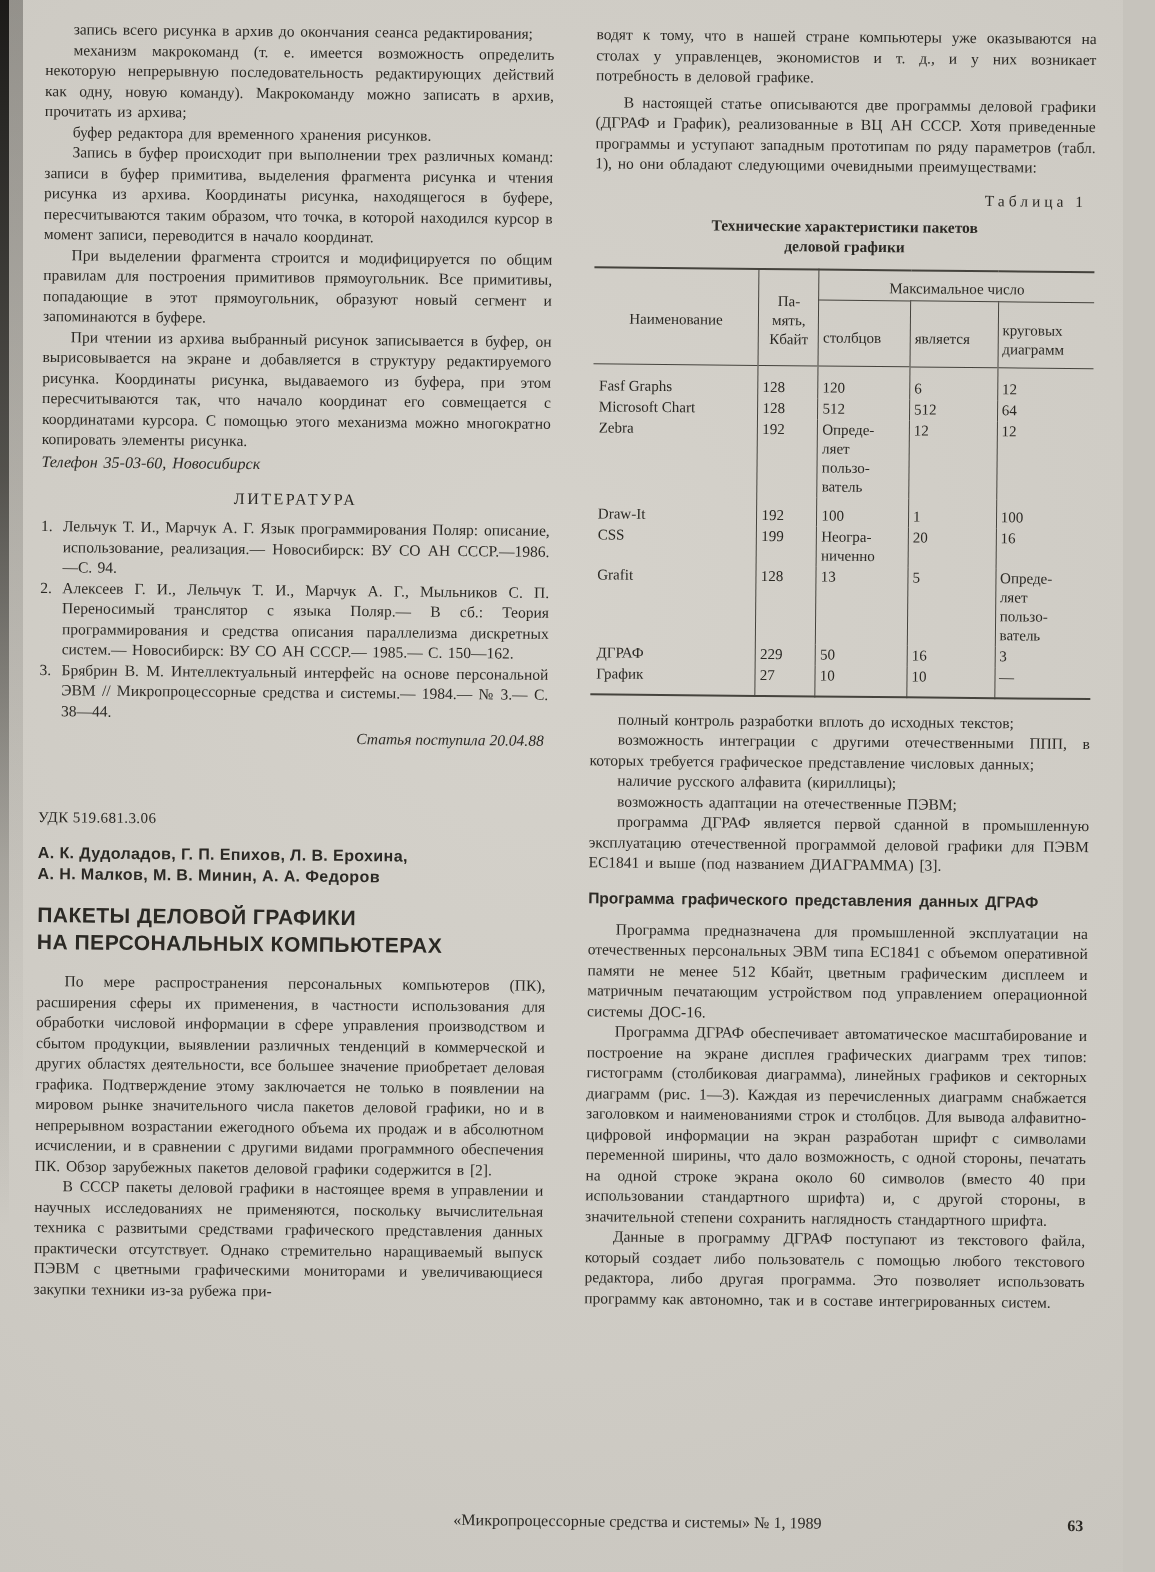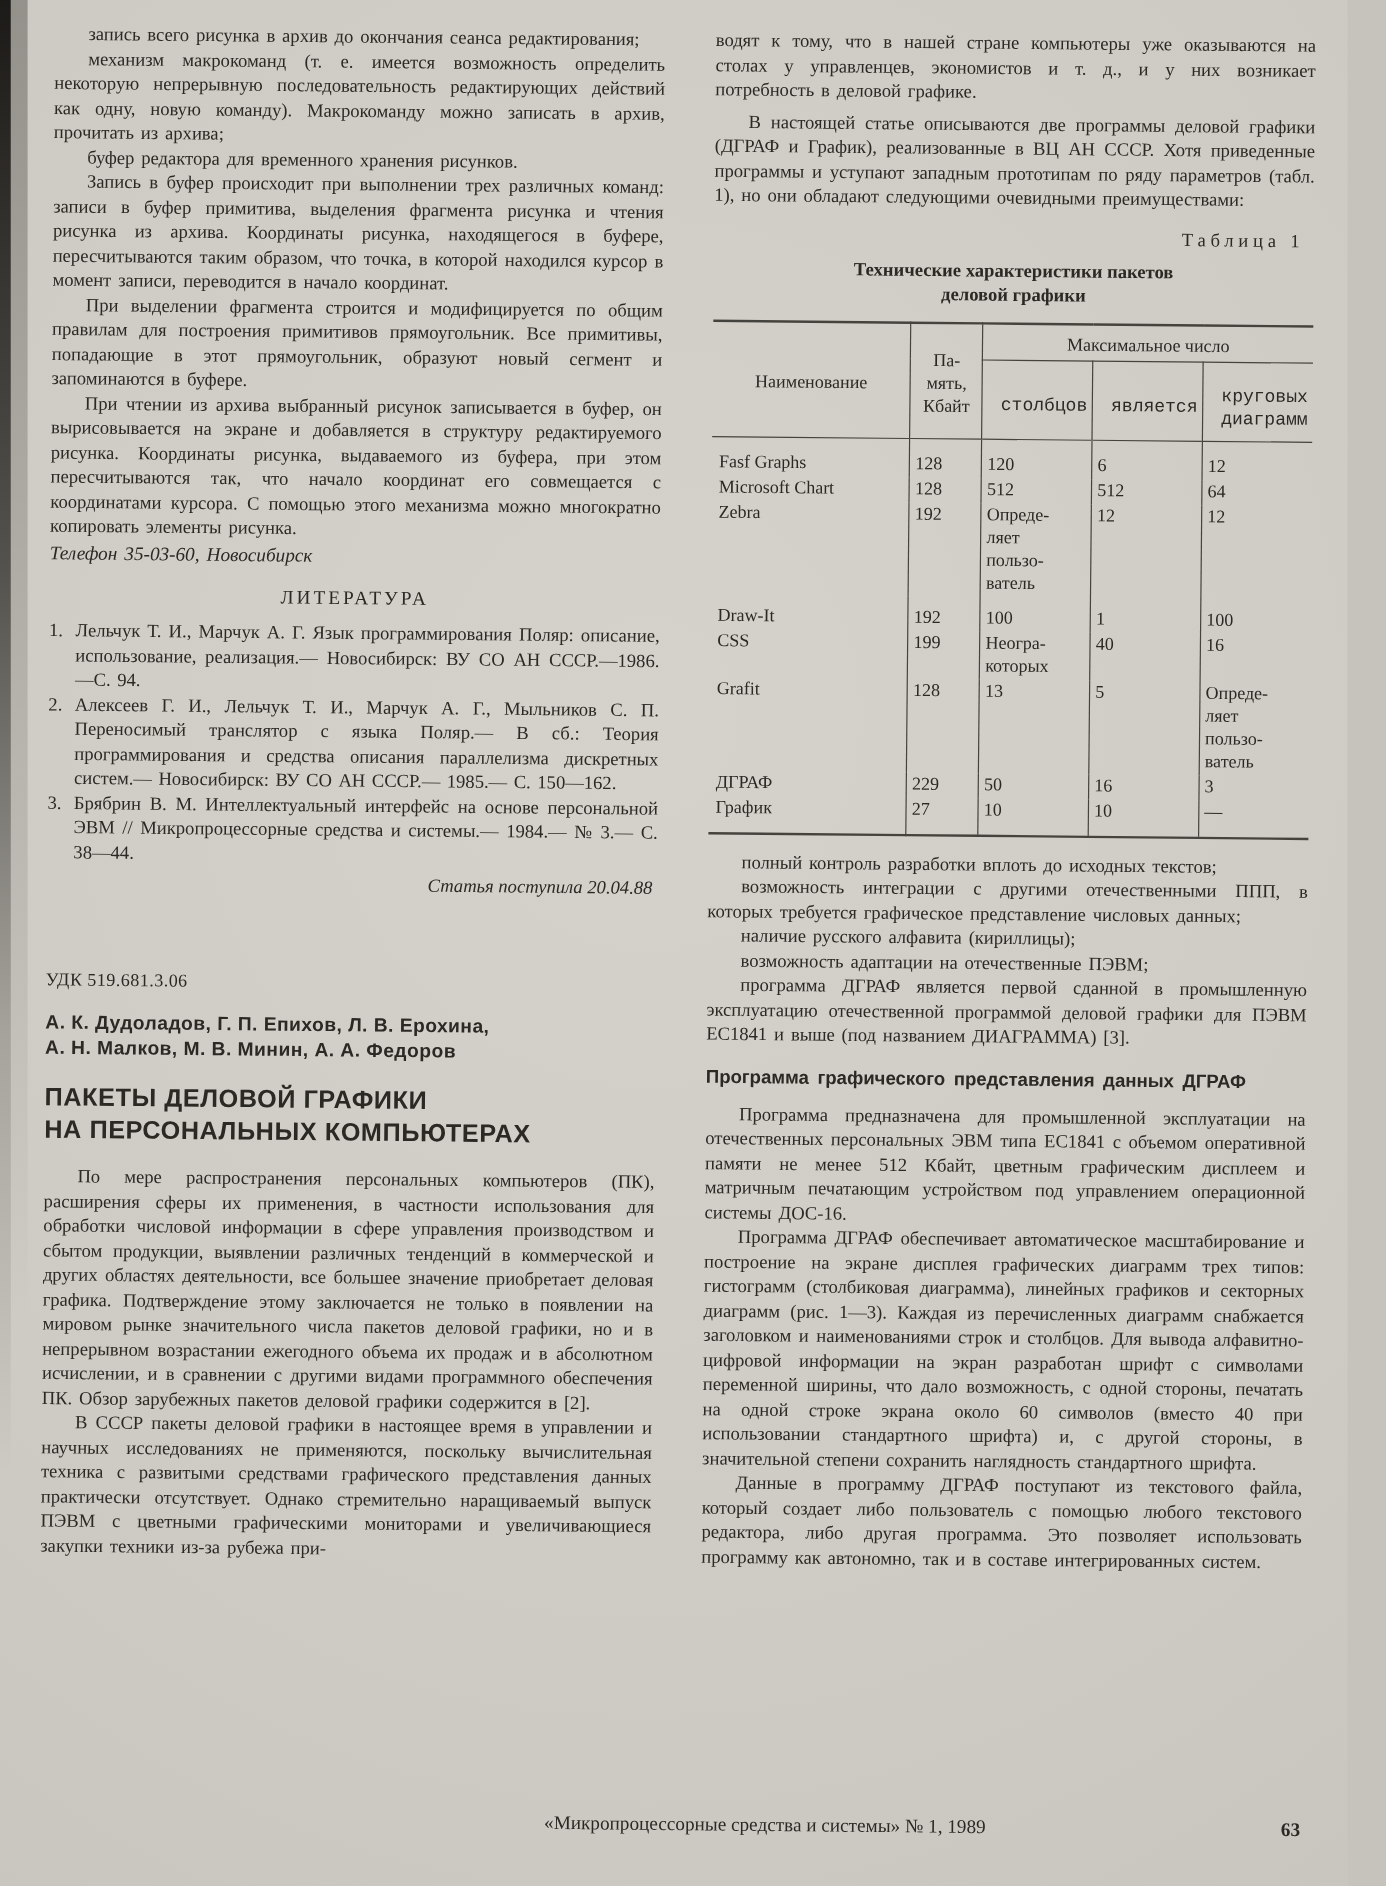--- a/index.html
+++ b/index.html
@@ -88,21 +88,21 @@
   }
   table.specs {
     width: 100%; border-collapse: collapse;
     border-top: 2px solid #45433d;
     border-bottom: 2px solid #45433d;
     font-size: 15px; line-height: 19px;
   }
   table.specs th { font-weight: normal; }
   .pre { white-space: pre-line; }
   thead tr.tier1 th { padding: 8px 4px 2px 4px; vertical-align: middle; }
-  thead tr.tier2 th { padding: 19px 4px 8px 4px; vertical-align: middle; text-align: right; font-family: Liberation Mono, monospace; }
+  thead tr.tier2 th { padding: 19px 4px 8px 4px; vertical-align: middle; text-align: left; }
   th.c-name { width: 33%; text-align: center; }
   th.c-mem  { width: 12%; text-align: center; }
   th.c-max  { border-bottom: 1.5px solid #45433d; text-align: center; padding-bottom: 4px; }
   .vr { border-right: 1.5px solid #45433d; }
   thead { border-bottom: 1.5px solid #45433d; }
   tbody td {
     vertical-align: top; 
     padding: 1px 4px;
   }
   tbody td.name { text-align: left; padding-left: 6px; }
@@ -234,22 +234,22 @@
               <td class="name vr">Draw-It</td>
               <td class="vr">192</td>
               <td class="vr pre">100</td>
               <td class="vr">1</td>
               <td class="pre">100</td>
             </tr>
             <tr>
               <td class="name vr">CSS</td>
               <td class="vr">199</td>
               <td class="vr pre">Неогра-
-которых</td>
-              <td class="vr">40</td>
+ниченно</td>
+              <td class="vr">20</td>
               <td class="pre">16</td>
             </tr>
             <tr>
               <td class="name vr">Grafit</td>
               <td class="vr">128</td>
               <td class="vr pre">13</td>
               <td class="vr">5</td>
               <td class="pre">Опреде-
 ляет
 пользо-

